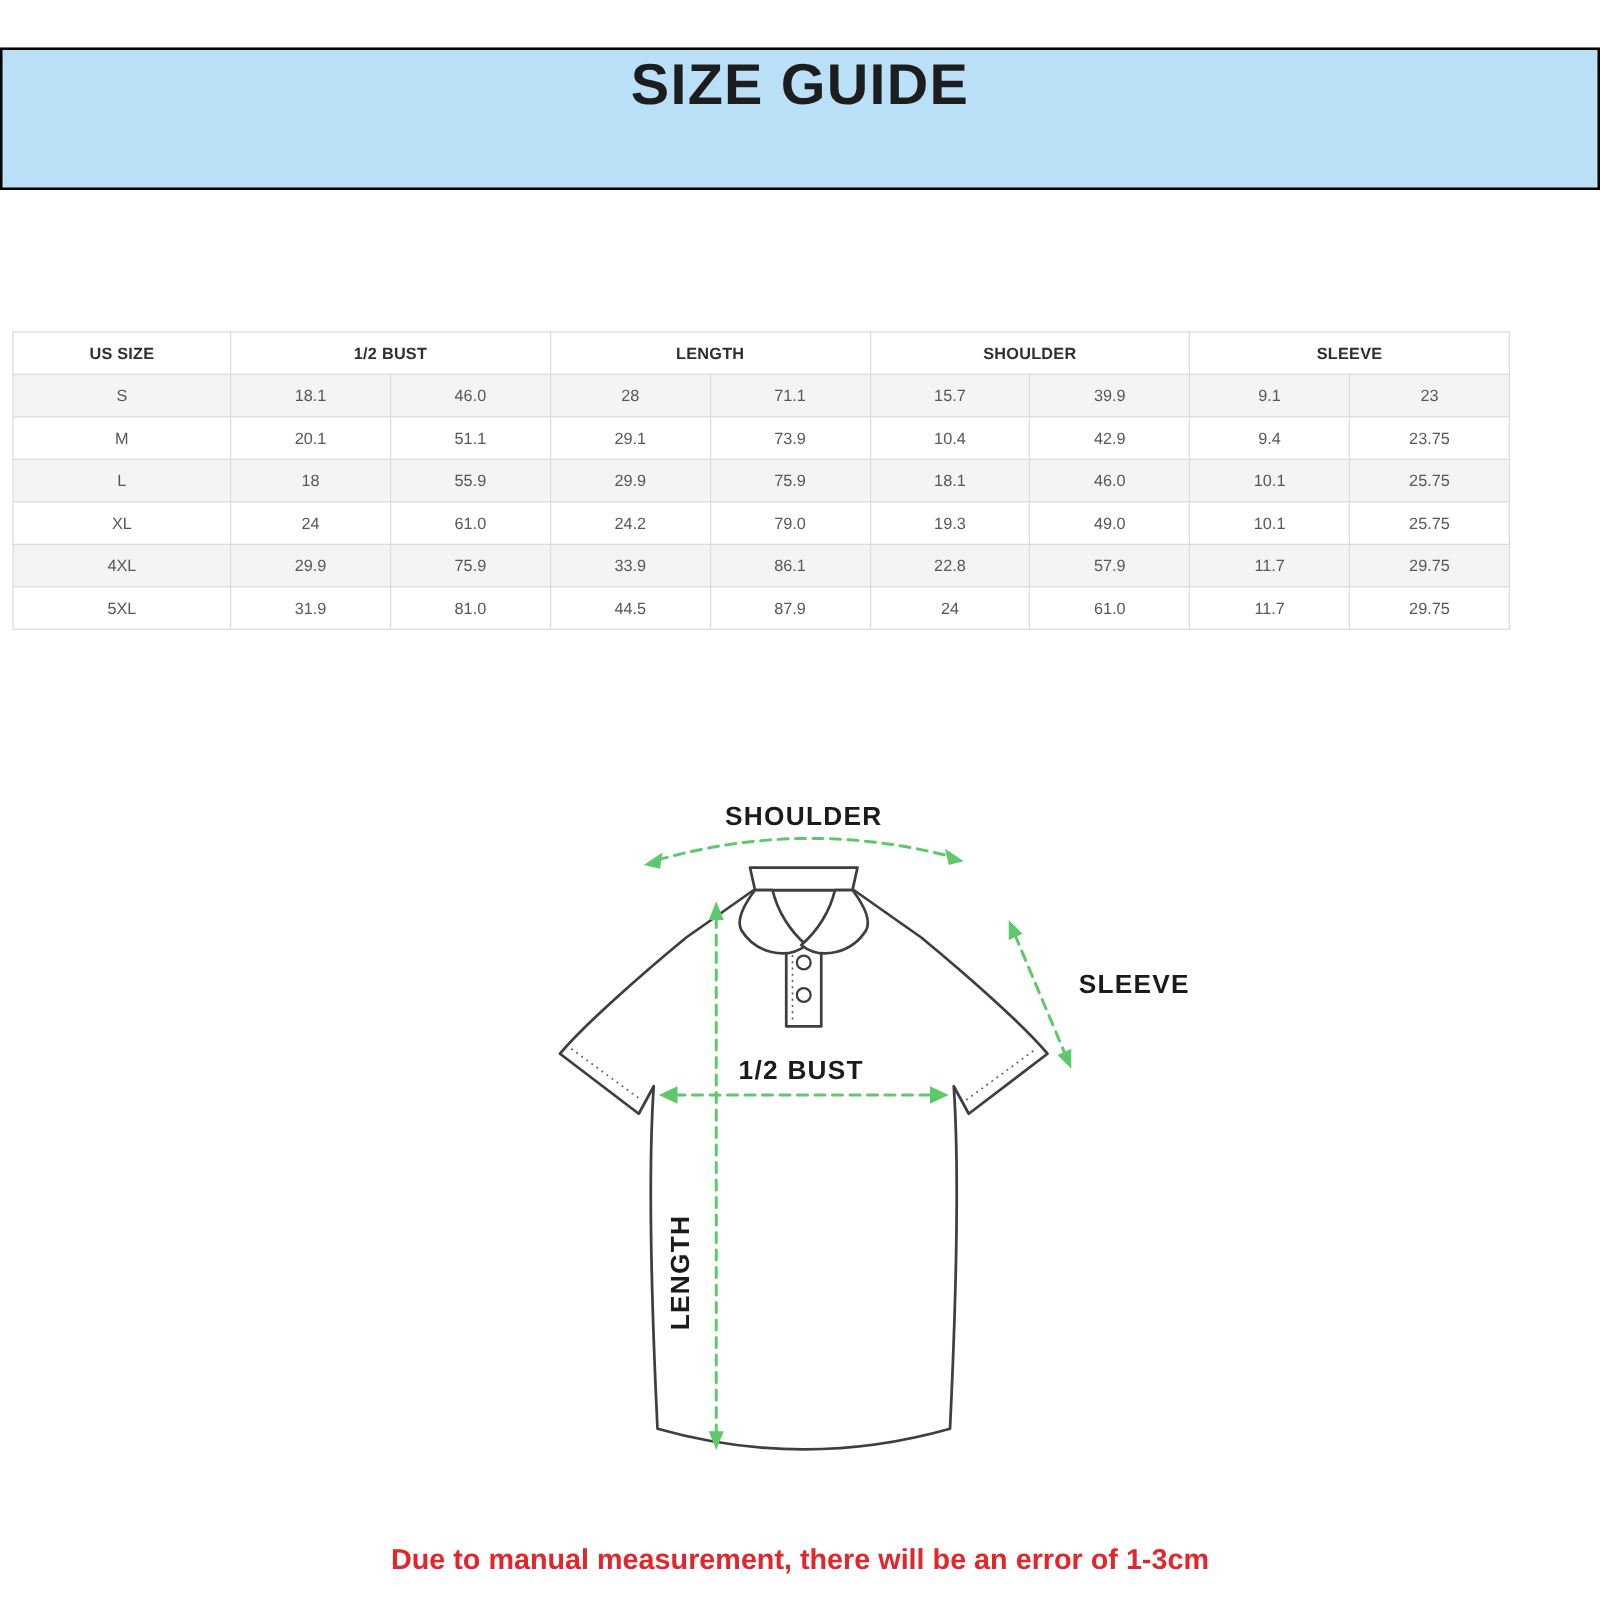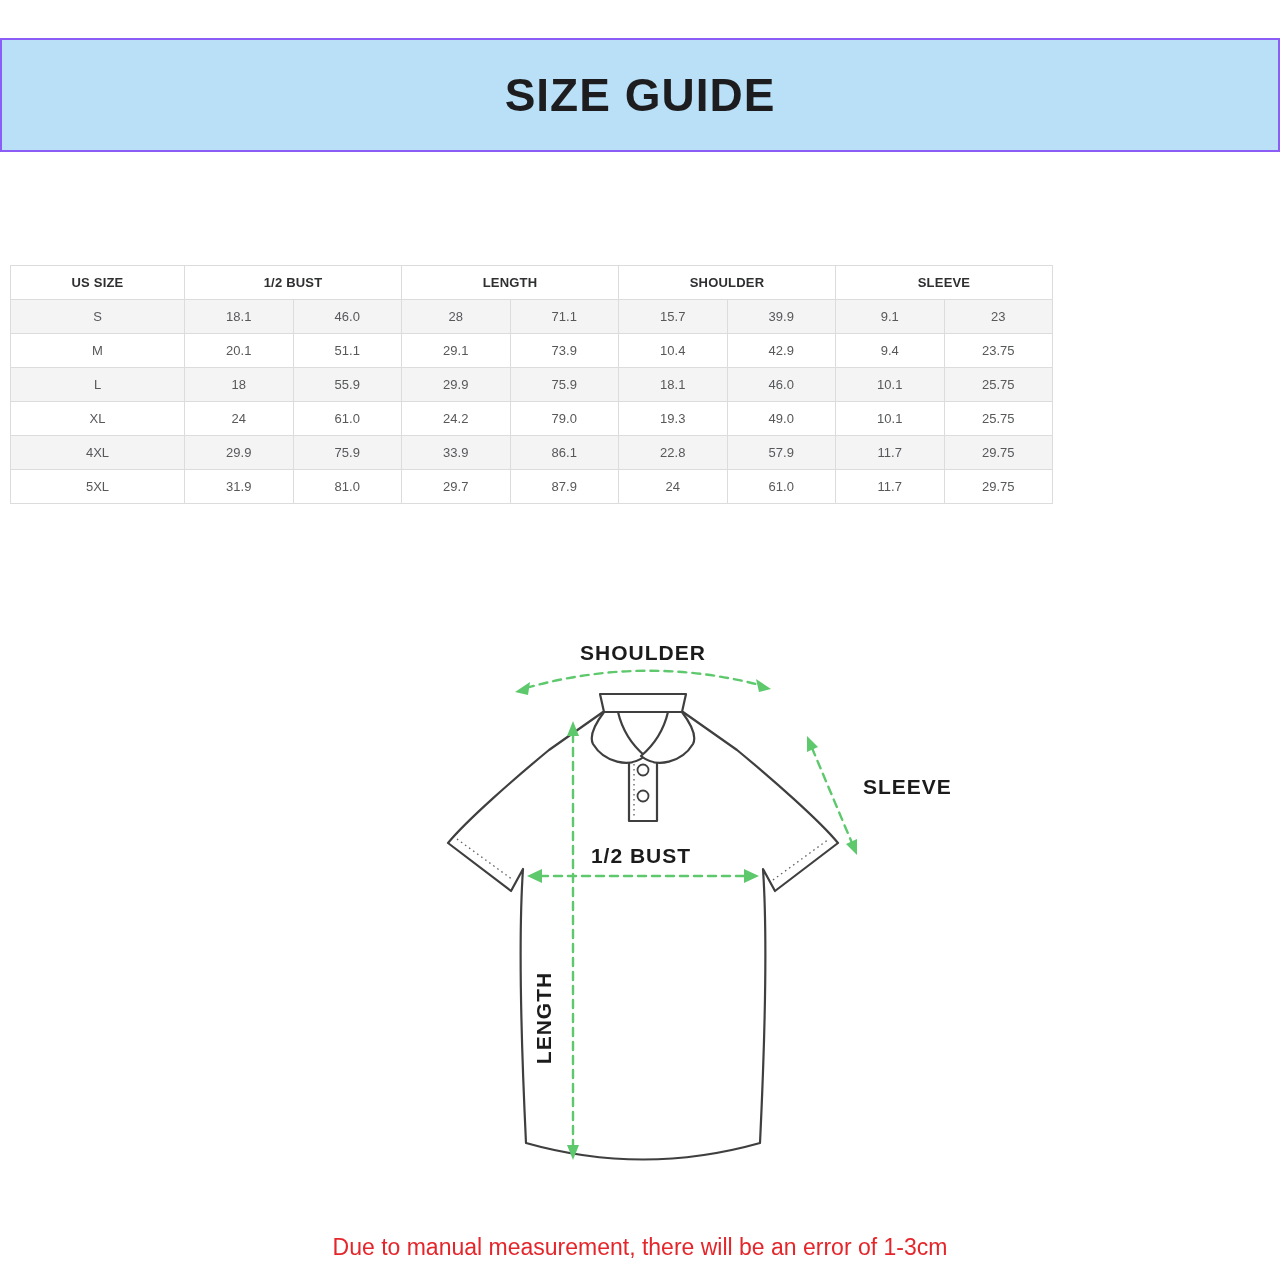--- a/index.html
+++ b/index.html
@@ -3,28 +3,28 @@
 <meta charset="utf-8">
 <style>
   html,body{margin:0;padding:0;}
   body{
     width:1280px;height:1280px;position:relative;background:#ffffff;
     font-family:"Liberation Sans", sans-serif;overflow:hidden;
   }
   
   .banner{
     position:absolute;left:0;top:38px;width:1276px;height:110px;
-    background:#b9e0f7;border:2px solid #8b5cf6;
-    display:flex;align-items:center;justify-content:center;
+    background:#b9e0f7;border:2px solid #000000;
+    display:flex;justify-content:center;
   }
   .banner h1{
     margin:0;font-size:46px;font-weight:700;color:#1d1d1f;letter-spacing:1px;
   }
   
-  .table-wrap{position:absolute;left:10px;top:265px;width:1043px;}
+  .table-wrap{position:absolute;left:10px;top:265px;width:1198px;}
   table{width:100%;border-collapse:collapse;table-layout:fixed;}
   col.c0{width:174px;}
   th,td{
     border:1px solid #dcdcdc;height:33px;padding:0 4px;
     text-align:center;vertical-align:middle;font-size:13px;
   }
   thead th{font-weight:700;color:#2e2f31;background:#ffffff;letter-spacing:.2px;}
   tbody td{color:#57585a;font-weight:400;}
   tbody tr:nth-child(odd) td{background:#f4f4f5;}
   tbody tr:nth-child(even) td{background:#ffffff;}
@@ -34,21 +34,21 @@
   .stitch{fill:none;stroke:#5a5a5a;stroke-width:1.3;stroke-dasharray:1.5 3.5;}
   .gdash{fill:none;stroke:#5dc96c;stroke-width:2.4;stroke-dasharray:8 6;stroke-linecap:round;}
   .ghead{fill:#5dc96c;stroke:none;}
   .dlabel{
     font-family:"Liberation Sans", sans-serif;font-size:21px;font-weight:700;
     fill:#1b1b1b;letter-spacing:1px;
   }
   
   .note{
     position:absolute;left:0;top:1234px;width:1280px;text-align:center;
-    color:#e4262b;font-size:23px;font-weight:400;
+    color:#e4262b;font-size:23px;font-weight:700;
   }
 </style>
 </head>
 <body>
 
 <div class="page">
 
   <header class="banner">
     <h1>SIZE GUIDE</h1>
   </header>
@@ -128,21 +128,21 @@
           <td>86.1</td>
           <td>22.8</td>
           <td>57.9</td>
           <td>11.7</td>
           <td>29.75</td>
         </tr>
         <tr>
           <td>5XL</td>
           <td>31.9</td>
           <td>81.0</td>
-          <td>29.7</td>
+          <td>44.5</td>
           <td>87.9</td>
           <td>24</td>
           <td>61.0</td>
           <td>11.7</td>
           <td>29.75</td>
         </tr>
       </tbody>
     </table>
   </div>
 

